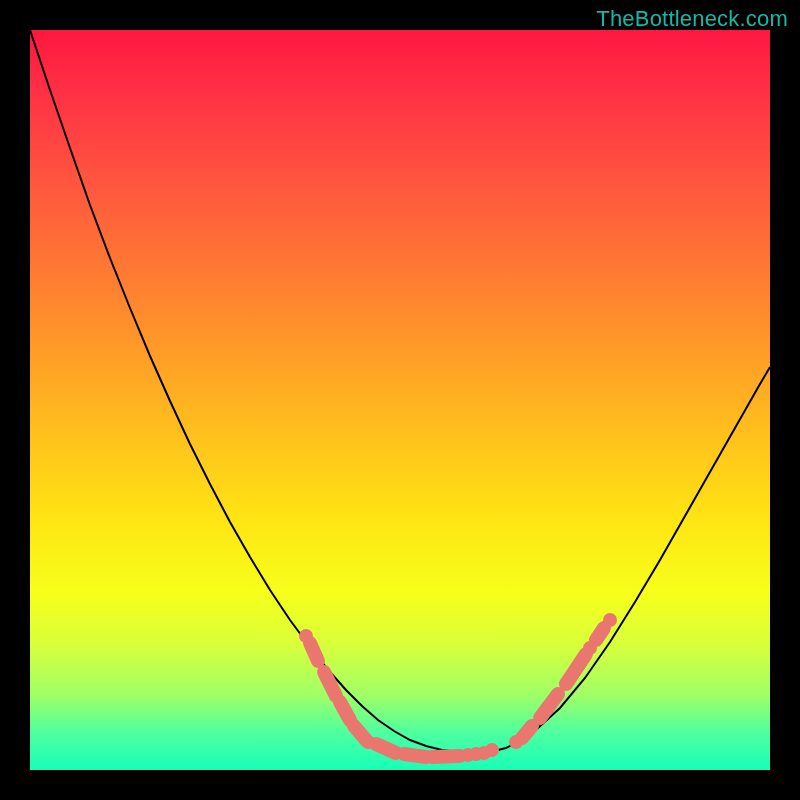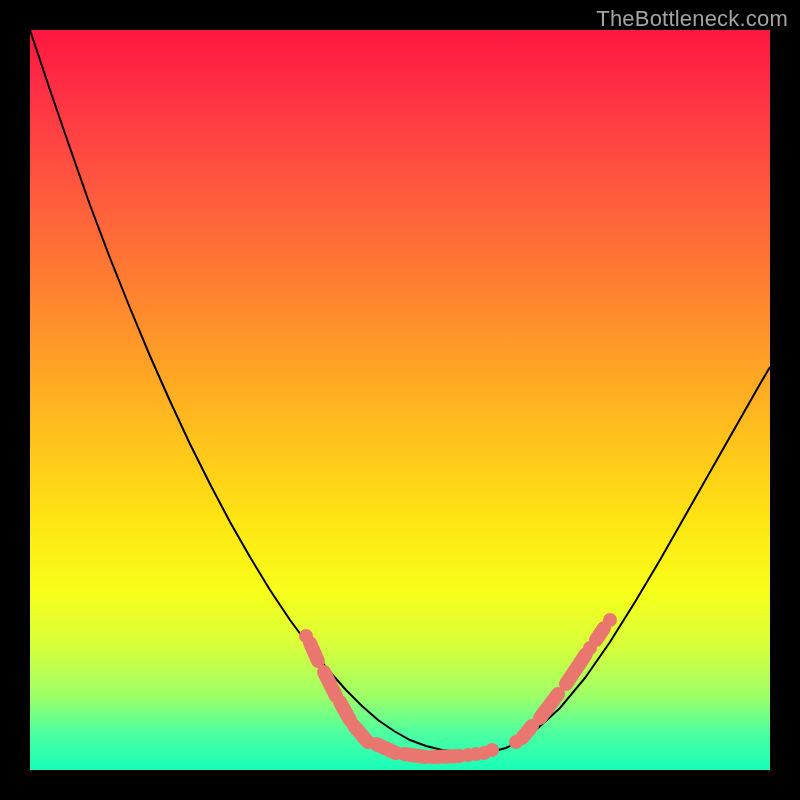--- a/index.html
+++ b/index.html
@@ -38,21 +38,21 @@
       #d9ff3a 83%,
       #9eff68 90%,
       #4dffa0 95%,
       #18ffb9 100%
     );
   }
   .watermark {
     position: absolute;
     top: 6px;
     right: 12px;
-    color: #a3a3a3;
+    color: #14b8a6;
     font-size: 22px;
     letter-spacing: 0.2px;
     font-weight: 400;
     user-select: none;
   }
   svg.overlay {
     position: absolute;
     left: 0;
     top: 0;
     width: 740px;

